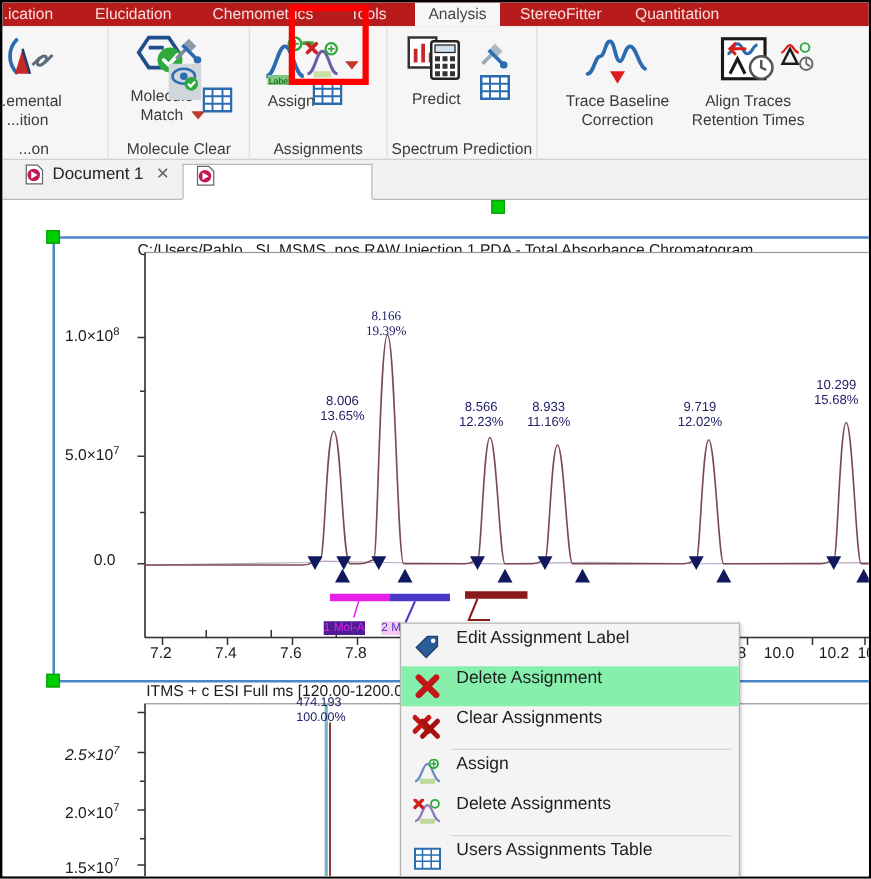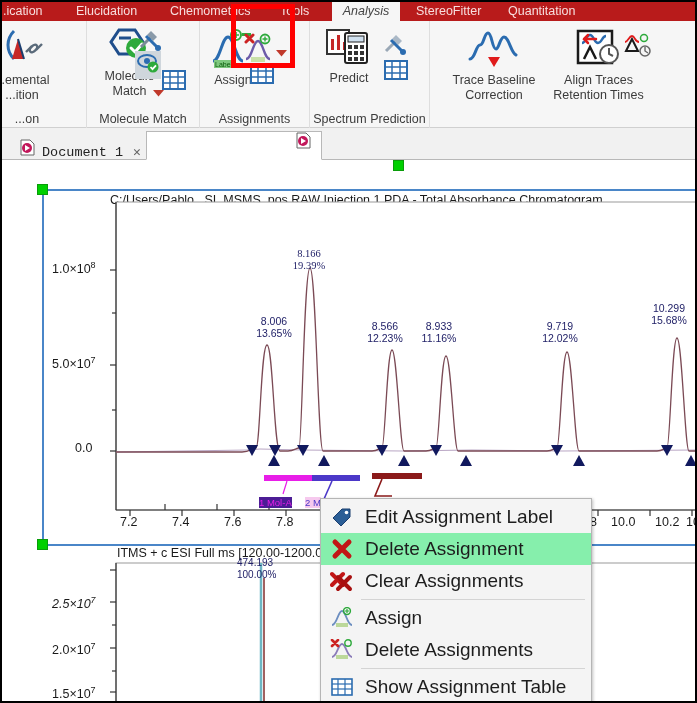--- a/index.html
+++ b/index.html
@@ -31,21 +31,20 @@
     height: 19px;
     line-height: 19px;
     font-size: 12.5px;
     color: #ffffff;
     white-space: nowrap;
     padding: 0 6px;
   }
   .ribbon-tabs .tab.active {
     background: #f6f6f6;
     color: #444;
-    font-style: italic;
   }
   .ribbon-tabs .tab.clipped { color: #f7dede; }
 
   
   .ribbon-body {
     position: absolute; left: 0; top: 19px;
     width: 697px; height: 107px;
     background: #f6f6f6;
     border-bottom: 1px solid #d0d0d0;
   }
@@ -86,27 +85,26 @@
   .doctabs {
     position: absolute; left: 0; top: 126px;
     width: 697px; height: 32px;
     background: #f1f1f1;
     border-bottom: 1px solid #b8b8b8;
   }
   .doctab {
     position: absolute;
     top: 3px;
     height: 29px;
-    display: flex; align-items: flex-end;
+    display: flex; align-items: flex-start;
     gap: 7px;
     padding: 0 10px;
     font-size: 13.5px;
     color: #222;
     white-space: nowrap;
-    font-family: Liberation Mono, monospace;
   }
   .doctab.active {
     background: #ffffff;
     border: 1px solid #b8b8b8;
     border-bottom: 1px solid #ffffff;
     flex-direction: column;
   }
   .doctab .closex {
     font-size: 13px; color: #666; margin-left: 3px;
   }
@@ -176,22 +174,22 @@
     width: 272px;
     background: #f4f4f4;
     border: 1px solid #b5b5b5;
     box-shadow: 1px 1px 3px rgba(0,0,0,0.25);
     z-index: 60;
     padding: 2px 0;
   }
   .ctxitem {
     position: relative;
     height: 32px;
-    display: flex; align-items: center;
-    font-size: 19px;
+    display: flex; align-items: flex-start;
+    font-size: 14px;
     color: #1d1d1d;
     padding-left: 44px;
   }
   .ctxitem.hl { background: #86efac; }
   .ctxitem .cicon {
     position: absolute; left: 9px; top: 50%;
     transform: translateY(-50%);
     width: 24px; height: 24px;
     display: flex; align-items: center; justify-content: center;
   }
@@ -277,21 +275,21 @@
       </span>
       <span style="position:absolute; left:75px; top:48px;">
         <svg width="24" height="22" viewBox="0 0 24 22">
           <rect x="1" y="2" width="22" height="18" stroke="#2b6cb0" stroke-width="2" fill="#fff"></rect>
           <line x1="1" y1="8" x2="23" y2="8" stroke="#2b6cb0" stroke-width="1.5"></line>
           <line x1="1" y1="14" x2="23" y2="14" stroke="#2b6cb0" stroke-width="1.5"></line>
           <line x1="8" y1="2" x2="8" y2="20" stroke="#2b6cb0" stroke-width="1.5"></line>
           <line x1="16" y1="2" x2="16" y2="20" stroke="#2b6cb0" stroke-width="1.5"></line>
         </svg>
       </span>
-      <div class="glabel">Molecule Match</div>
+      <div class="glabel">Molecule Clear</div>
     </div>
 
     <div class="rgroup" style="left:198px; width:110px;">
       <div class="btn-big" style="left:2px; top:6px; width:62px;">
         <span class="icon-wrap">
           <svg width="46" height="42" viewBox="0 0 46 42">
             <path d="M3 34 C10 34, 12 10, 18 10 C24 10, 26 34, 33 34" stroke="#2b6cb0" stroke-width="3" fill="none"></path>
             <circle cx="26" cy="8" r="5" fill="none" stroke="#2eaa3c" stroke-width="2"></circle>
             <path d="M23 8 L29 8 M26 5 L26 11" stroke="#2eaa3c" stroke-width="1.6"></path>
             <rect x="32" y="6" width="9" height="3" fill="#2eaa3c"></rect>
@@ -664,18 +662,18 @@
       <div class="ctxitem">
         <span class="cicon">
           <svg width="22" height="20" viewBox="0 0 22 20">
             <rect x="1" y="2" width="20" height="16" stroke="#2b6cb0" stroke-width="1.6" fill="#fff"></rect>
             <line x1="1" y1="7" x2="21" y2="7" stroke="#2b6cb0" stroke-width="1.2"></line>
             <line x1="1" y1="12" x2="21" y2="12" stroke="#2b6cb0" stroke-width="1.2"></line>
             <line x1="7" y1="2" x2="7" y2="18" stroke="#2b6cb0" stroke-width="1.2"></line>
             <line x1="14" y1="2" x2="14" y2="18" stroke="#2b6cb0" stroke-width="1.2"></line>
           </svg>
         </span>
-        <span>Show Assignment Table</span>
+        <span>Users Assignments Table</span>
       </div>
     </div>
 
   </div>
 </div>
 
 </body></html>

